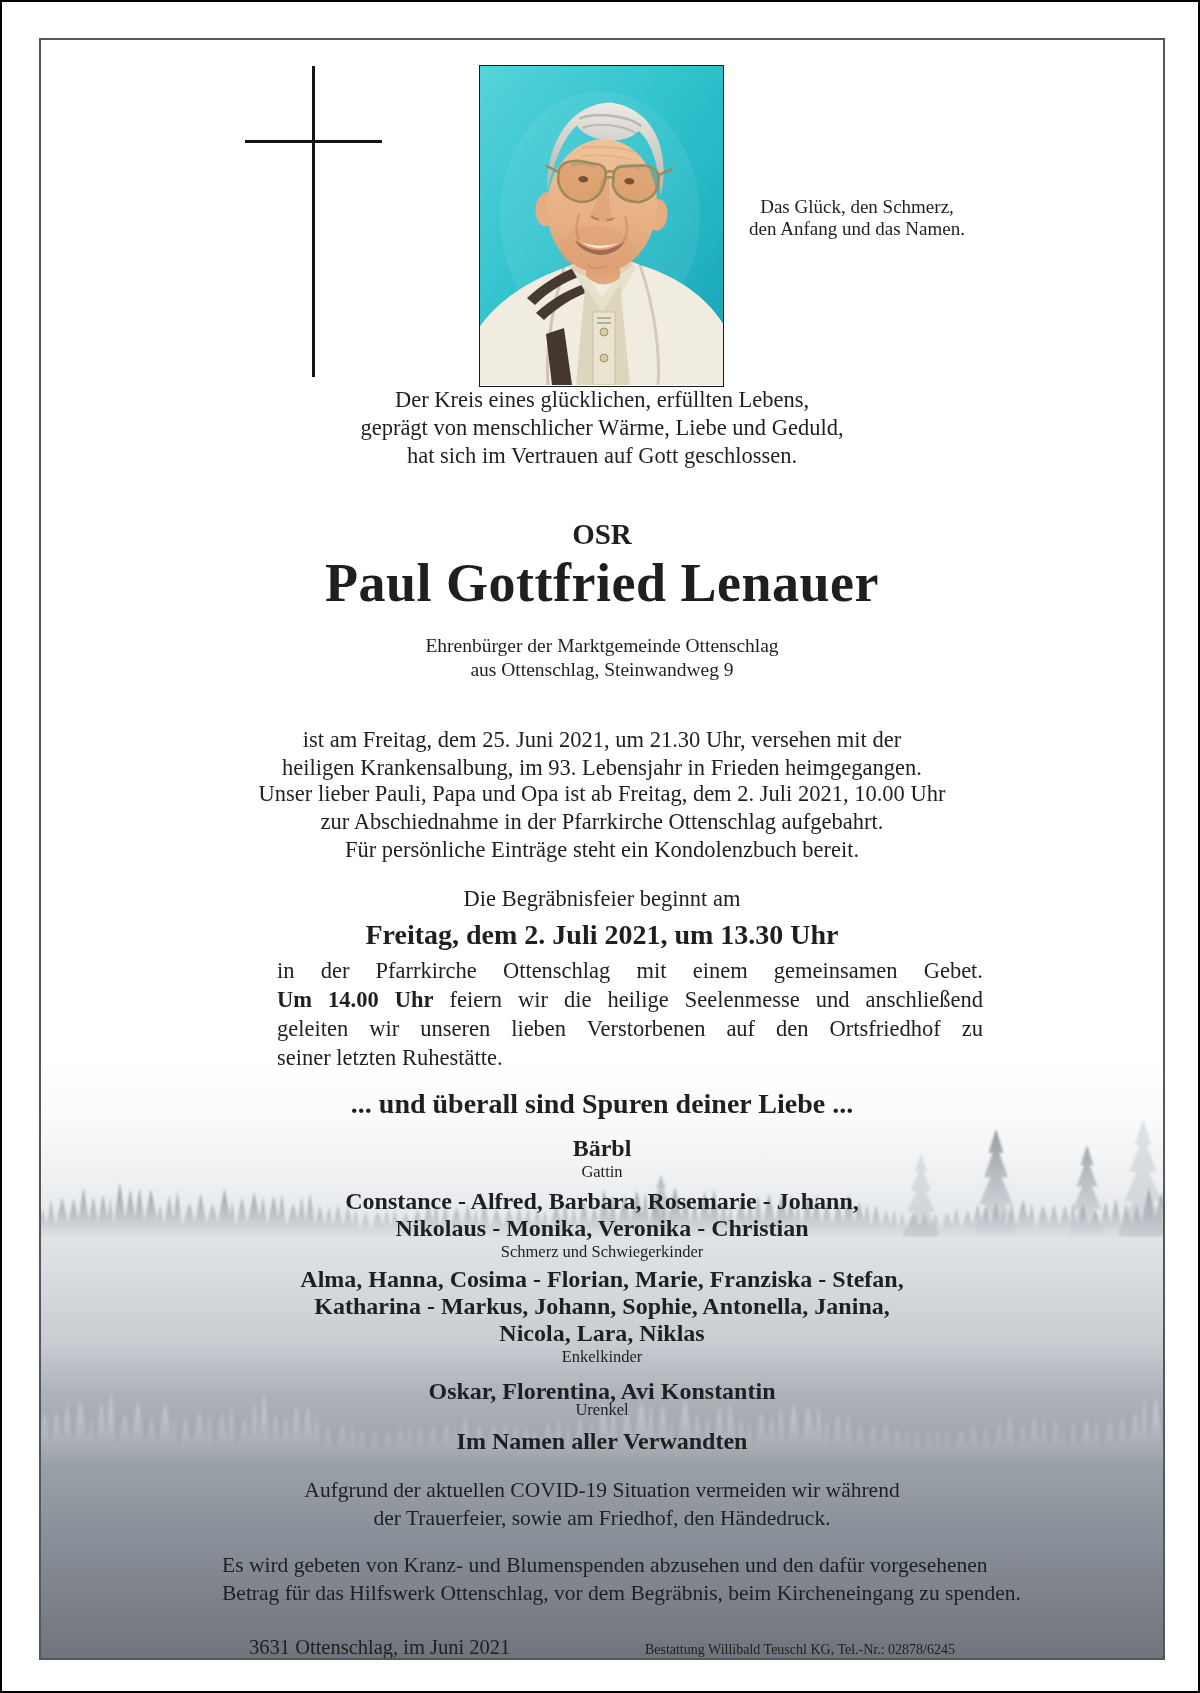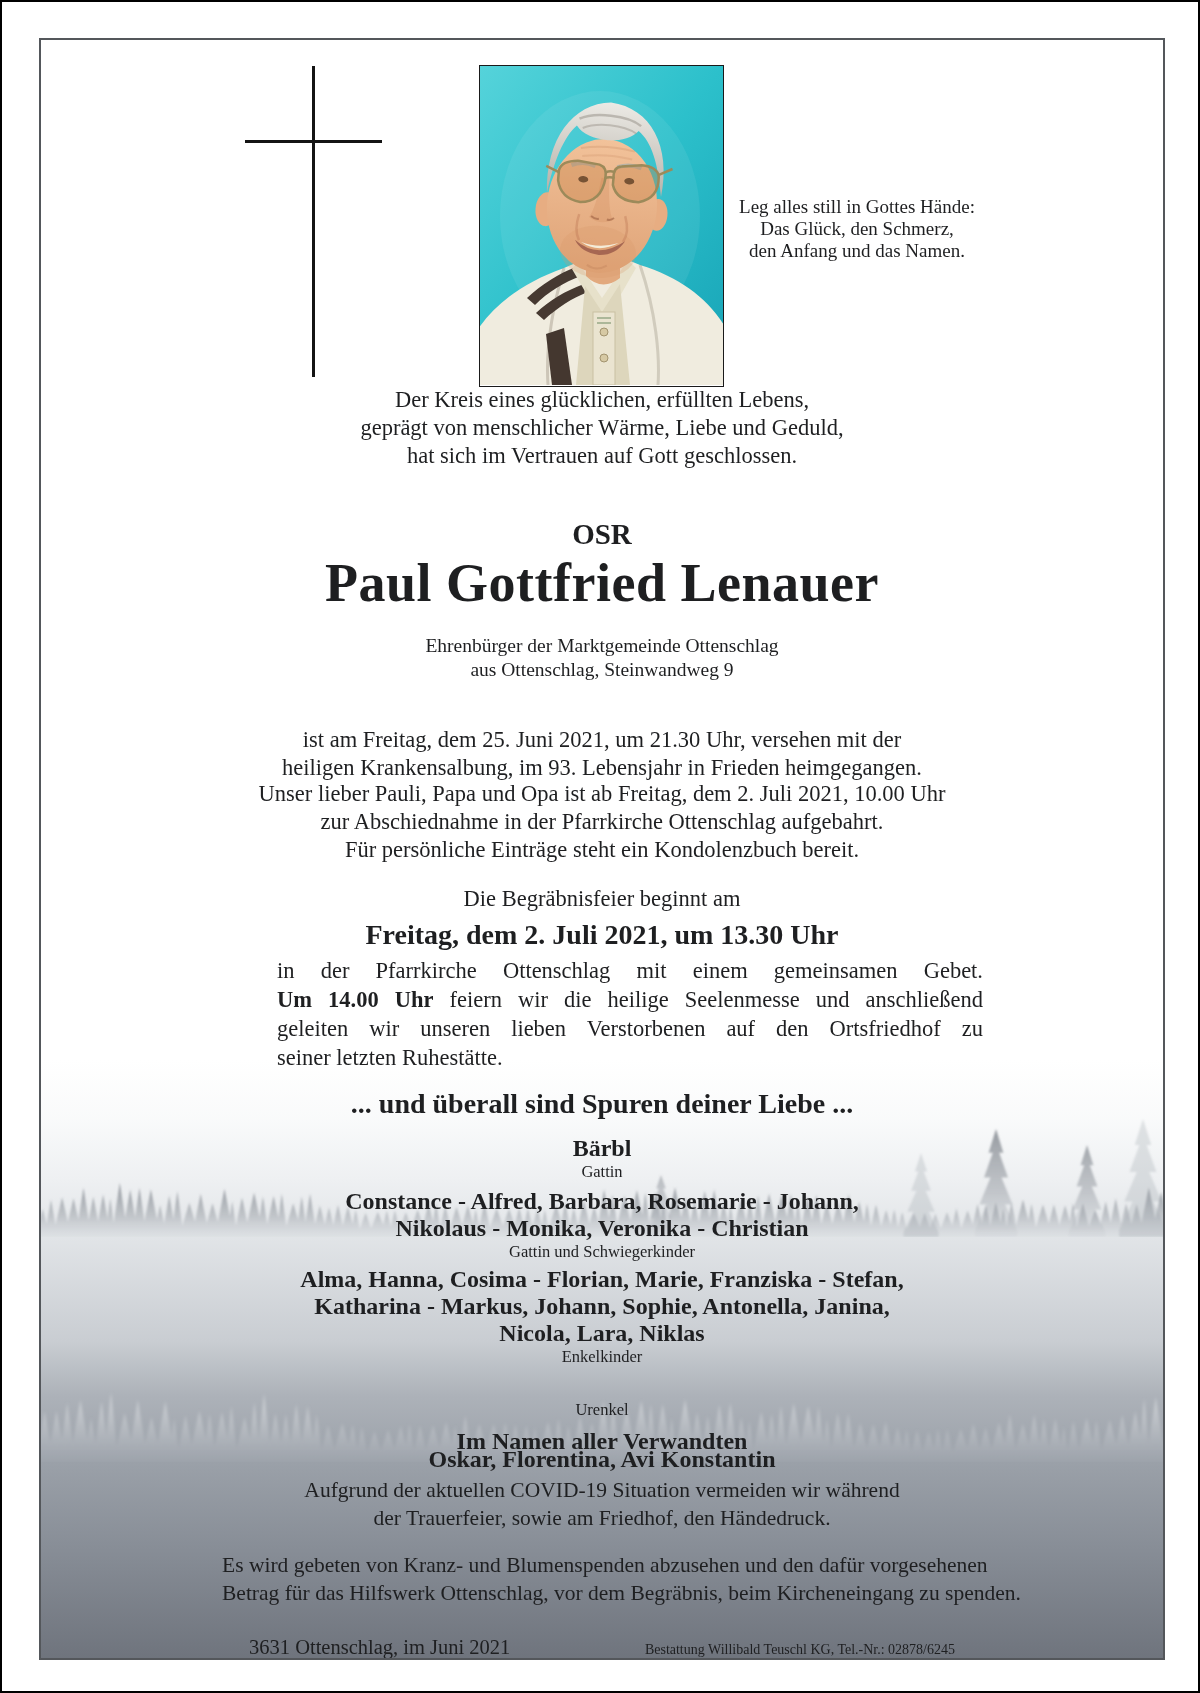--- a/index.html
+++ b/index.html
@@ -44,21 +44,21 @@
   #funeral-date{top:916px;font-size:28px;font-weight:bold;line-height:34px;}
   #funeral-details{top:954px;left:247px;width:706px;text-align:left;
                    font-size:22.5px;line-height:29px;margin-left:28px;}
   #funeral-details .just{text-align:justify;text-align-last:justify;}
   #love{top:1086px;font-size:28px;font-weight:bold;line-height:32px;}
   .names{font-size:24px;font-weight:bold;line-height:27px;}
   .relation{font-size:16.5px;line-height:18px;}
   #g1-names{top:1133px;} #g1-rel{top:1161px;}
   #g2-names{top:1186px;} #g2-rel{top:1241px;}
   #g3-names{top:1264px;} #g3-rel{top:1346px;}
-  #g4-names{top:1444px;} #g4-rel{top:1399px;}
+  #g4-names{top:1376px;} #g4-rel{top:1399px;}
   #closing{top:1426px;font-size:24px;font-weight:bold;line-height:27px;}
   #covid{top:1474px;font-size:21.5px;line-height:28px;}
   #donation{top:1549px;left:220px;width:760px;font-size:21.5px;line-height:28px;}
   #footer{top:1634px;left:247px;width:706px;display:flex;justify-content:space-between;
           align-items:baseline;text-align:left;}
   #footer .f-left{font-size:20.5px;}
   #footer .f-right{font-size:14px;}
 </style>
 </head>
 <body>
@@ -168,21 +168,20 @@
           <path d="M123 106 Q127 104 131 105" fill="none"></path>
           <path d="M122 112 Q127 110 132 111" fill="none"></path>
           <path d="M76 110 L63 105" fill="none"></path>
           <path d="M176 104 L189 97" fill="none"></path>
         </g>
       </g>
     </svg>
   </div>
 
   <div id="verse" class="block">
-    <div class="line">Leg alles still in Gottes Hände:</div>
     <div class="line">Das Glück, den Schmerz,</div>
     <div class="line">den Anfang und das Namen.</div>
   </div>
 
   <div id="intro" class="block">
     <div class="line">Der Kreis eines glücklichen, erfüllten Lebens,</div>
     <div class="line">geprägt von menschlicher Wärme, Liebe und Geduld,</div>
     <div class="line">hat sich im Vertrauen auf Gott geschlossen.</div>
   </div>
 
@@ -219,21 +218,21 @@
 
   <div id="g1-names" class="block names">
     <div class="line">Bärbl</div>
   </div>
   <div id="g1-rel" class="block relation">Gattin</div>
 
   <div id="g2-names" class="block names">
     <div class="line">Constance - Alfred, Barbara, Rosemarie - Johann,</div>
     <div class="line">Nikolaus - Monika, Veronika - Christian</div>
   </div>
-  <div id="g2-rel" class="block relation">Gattin und Schwiegerkinder</div>
+  <div id="g2-rel" class="block relation">Schmerz und Schwiegerkinder</div>
 
   <div id="g3-names" class="block names">
     <div class="line">Alma, Hanna, Cosima - Florian, Marie, Franziska - Stefan,</div>
     <div class="line">Katharina - Markus, Johann, Sophie, Antonella, Janina,</div>
     <div class="line">Nicola, Lara, Niklas</div>
   </div>
   <div id="g3-rel" class="block relation">Enkelkinder</div>
 
   <div id="g4-names" class="block names">
     <div class="line">Oskar, Florentina, Avi Konstantin</div>

